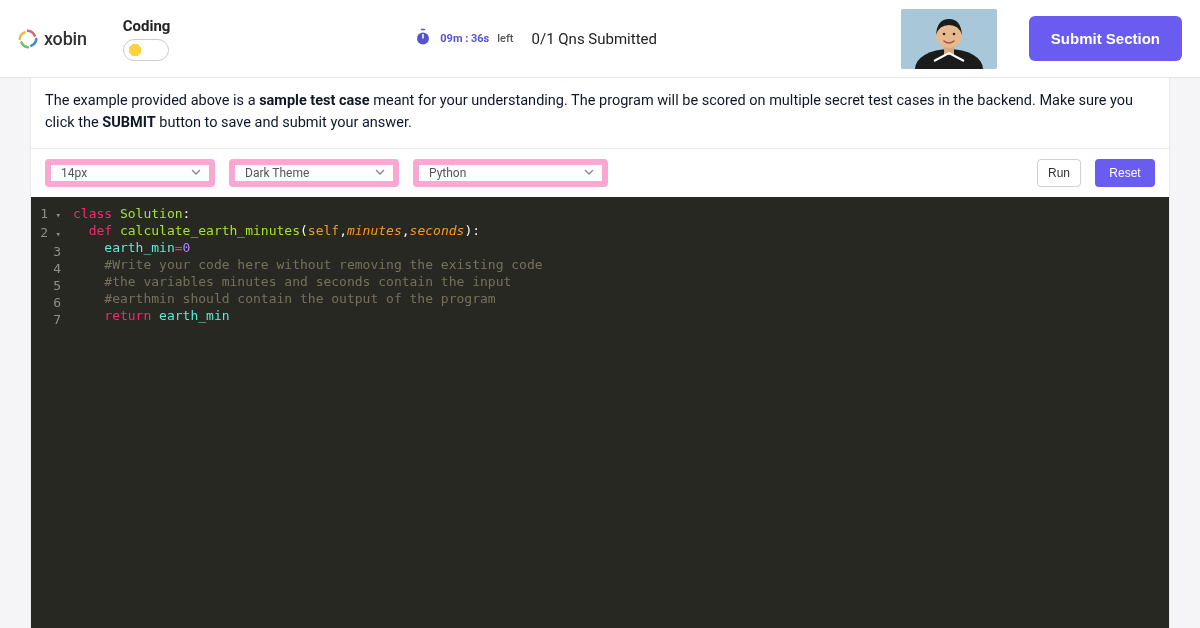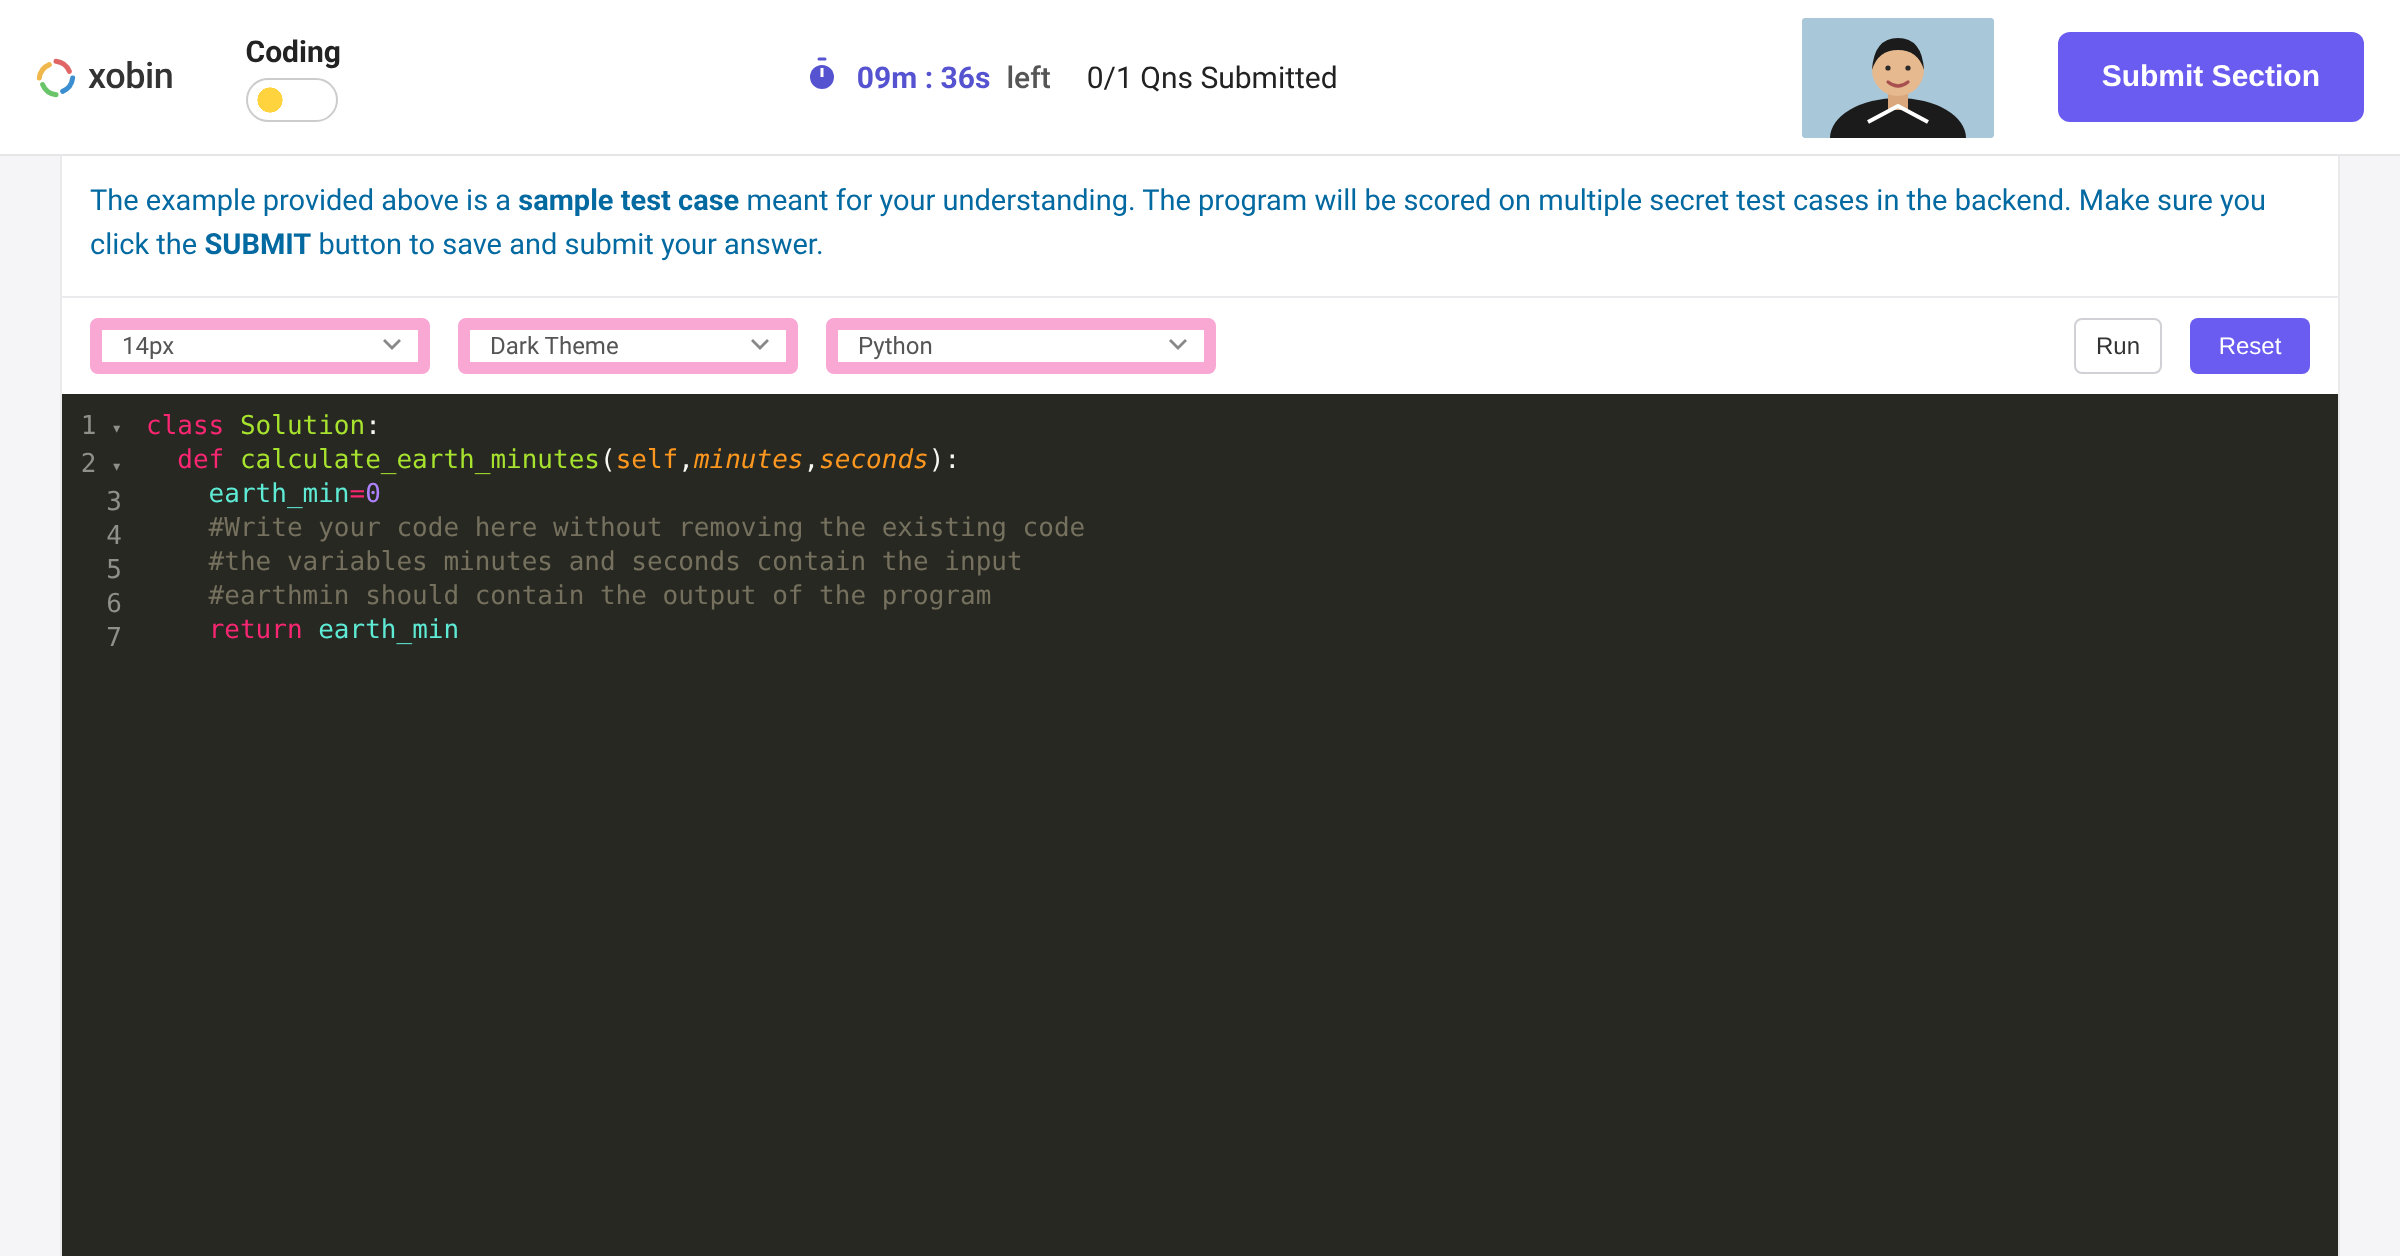--- a/index.html
+++ b/index.html
@@ -28,21 +28,21 @@
   .theme-toggle {
     width: 46px; height: 22px; border: 1px solid #ccc; border-radius: 12px;
     display: flex; align-items: center; padding: 0 3px; background: #fff;
   }
   .theme-toggle .sun {
     width: 16px; height: 16px; border-radius: 50%;
     background: radial-gradient(circle at 50% 50%, #ffd33d 0 55%, transparent 56%);
     position: relative;
   }
   .center-block { flex: 1; display: flex; align-items: center; justify-content: center; gap: 18px; }
-  .timer-wrap { display: flex; align-items: center; gap: 8px; font-size: 15px; }
+  .timer-wrap { display: flex; align-items: center; gap: 8px; font-size: 11px; }
   .timer-icon { color: #5653d1; }
   .timer-text { color: #5653d1; font-weight: 700; }
   .timer-left { color: #555; font-weight: 500; }
   .qns { font-size: 15px; font-weight: 400; color: #222; }
   .avatar-wrap {
     width: 96px; height: 60px; border-radius: 2px; overflow: hidden;
     display:flex; align-items:flex-end; justify-content:center;
     background: #a8c8da;
   }
   .avatar-wrap svg { display:block; }
@@ -54,21 +54,21 @@
   .content {
     background: #fff;
     margin: 0 30px;
     border-left: 1px solid #eaeaec;
     border-right: 1px solid #eaeaec;
     border-bottom: 1px solid #eaeaec;
   }
   .instructions {
     padding: 12px 14px 14px 14px;
     font-size: 14.5px;
-    color: #0369a1;
+    color: #0f172a;
     line-height: 1.5;
   }
   .instructions b { font-weight: 700; }
   .toolbar {
     display: flex; align-items: center; gap: 14px;
     padding: 10px 14px;
     border-top: 1px solid #eaeaec;
   }
   .select {
     position: relative;

